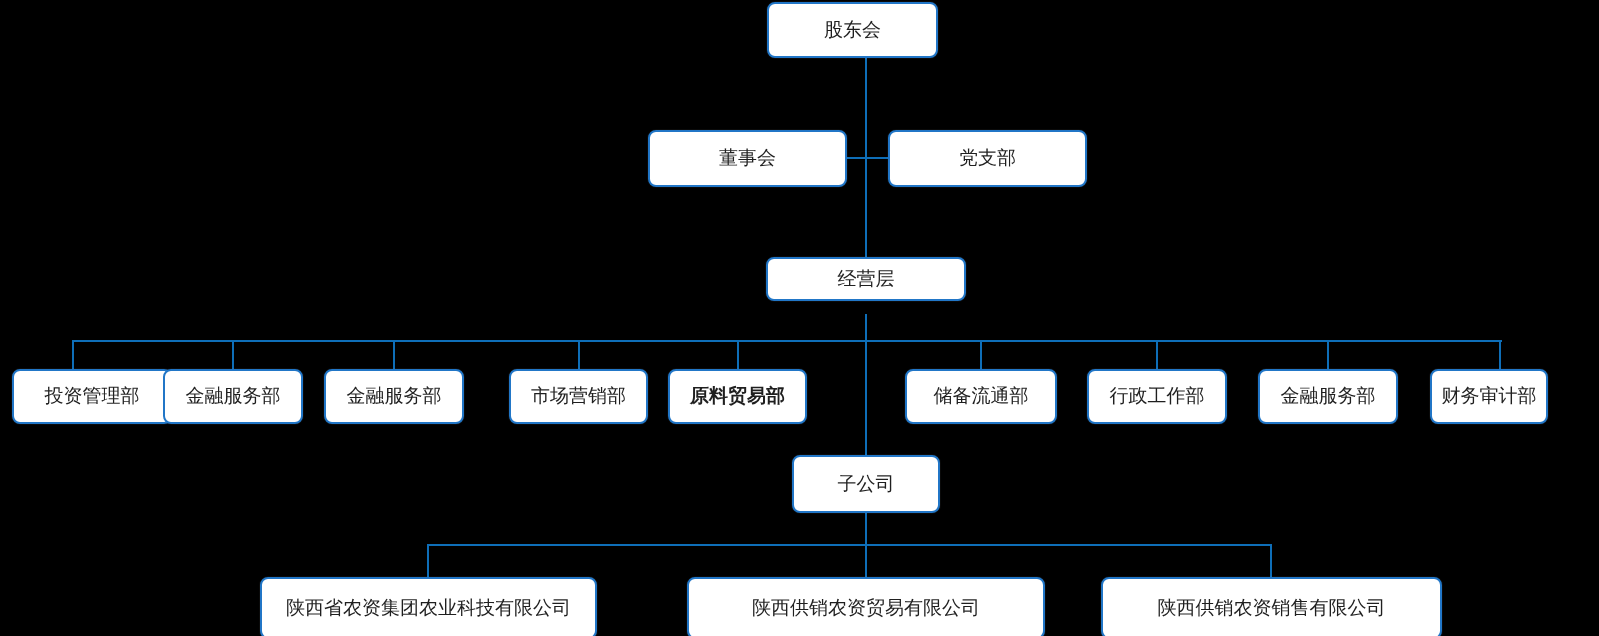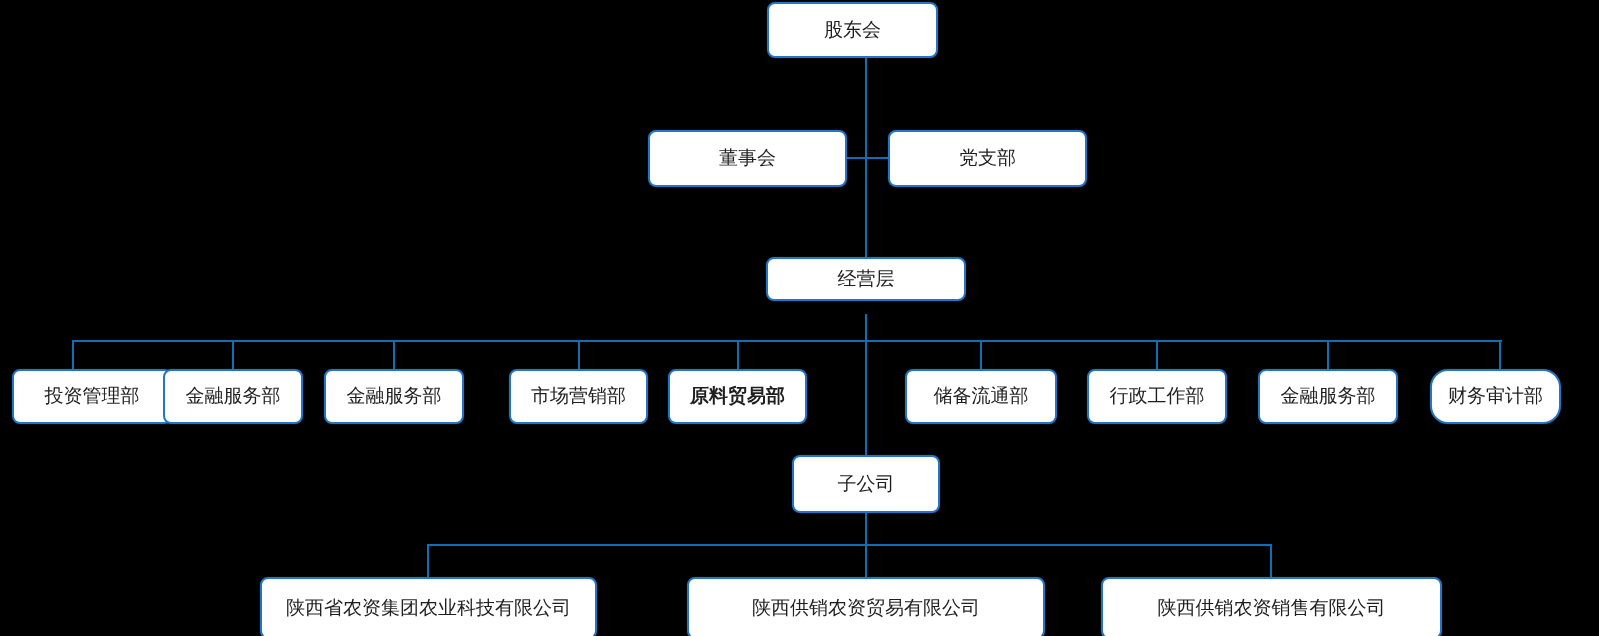--- a/index.html
+++ b/index.html
@@ -51,21 +51,21 @@
   
   .dept           { top: 369px; height: 55px; }
   .d1 { left: 12px;    width: 160px; }
   .d2 { left: 163px;  width: 140px; }
   .d3 { left: 324px;  width: 140px; }
   .d4 { left: 509px;  width: 139px; justify-content: center; }
   .d5 { left: 668px;  width: 139px; font-weight: bold; }
   .d6 { left: 905px;  width: 152px; }
   .d7 { left: 1087px; width: 140px; }
   .d8 { left: 1258px; width: 140px; }
-  .d9 { left: 1430px; width: 131px; border-radius: 18px; }
+  .d9 { left: 1430px; width: 118px; }
   
   .n-subco        { left: 792px; top: 455px; width: 148px; height: 58px; }
   
   .sub            { top: 577px; height: 62px; }
   .s1 { left: 260px;  width: 337px; }
   .s2 { left: 687px;  width: 358px; }
   .s3 { left: 1101px; width: 341px; }
 </style>
 </head>
 <body>

